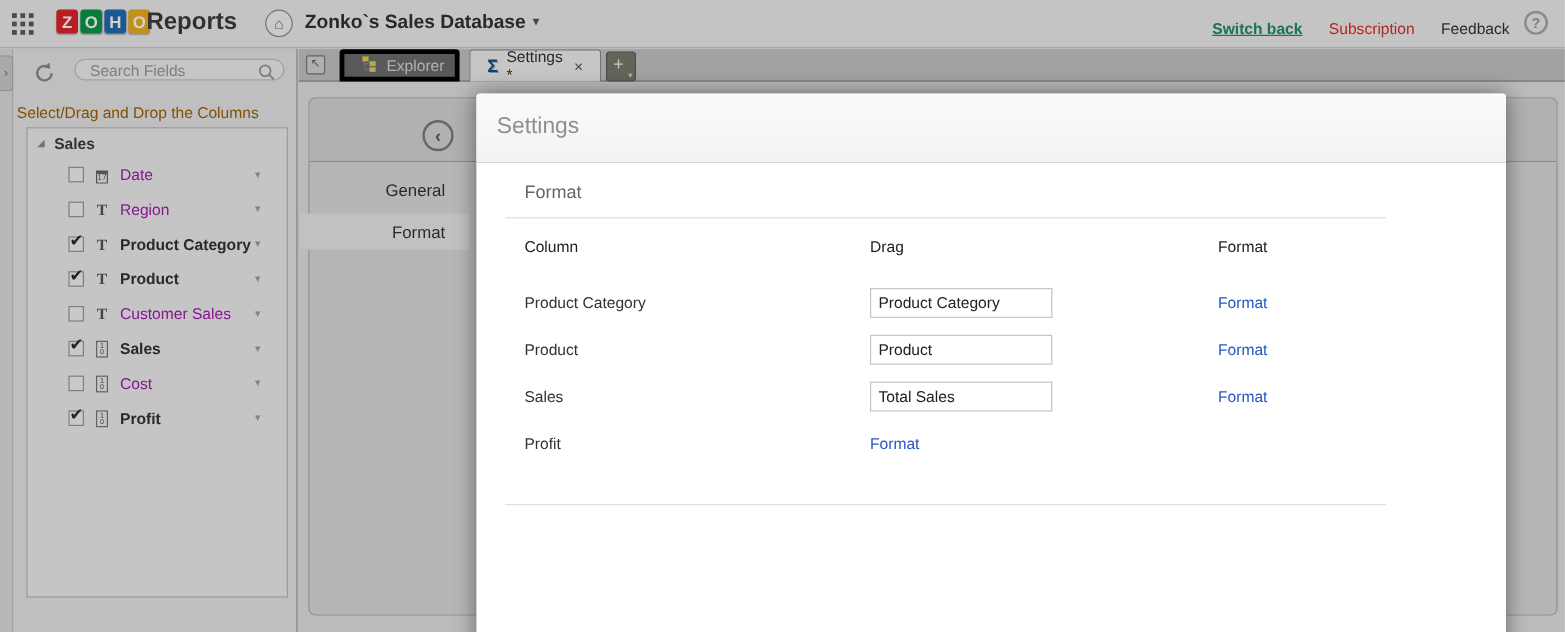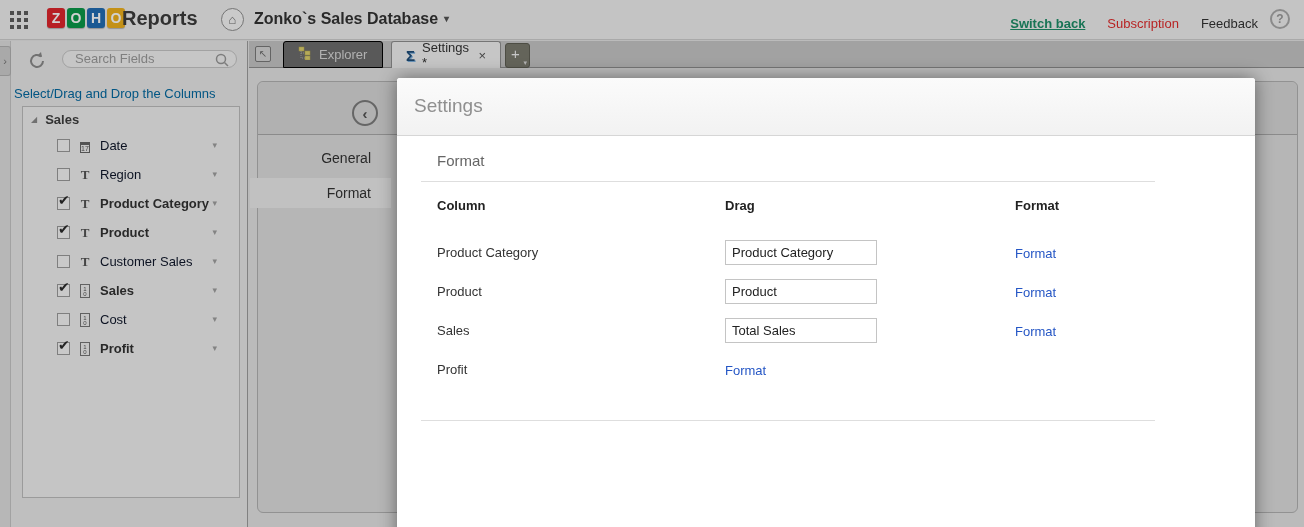--- a/index.html
+++ b/index.html
@@ -23,43 +23,43 @@
 
   
   .sidebar { position:absolute; left:0; top:41px; width:248px; height:486px; background:#e9e9e9; border-right:1px solid #9e9e9e; z-index:5; }
   .collapse-strip { position:absolute; left:0; top:0; width:11px; height:486px; background:#e0e0e0; border-right:1px solid #c6c6c6; }
   .collapse-tab { position:absolute; left:0; top:5px; width:11px; height:30px; background:#cfcfcf; border:1px solid #b3b3b3; border-left:none; border-radius:0 3px 3px 0; color:#777; font-size:11px; text-align:center; line-height:28px; cursor:pointer; }
   .refresh-btn { position:absolute; left:26px; top:9px; width:22px; height:22px; cursor:pointer; }
   .search-wrap { position:absolute; left:62px; top:8px; width:175px; height:18px; }
   .search-input { width:100%; height:100%; border:1px solid #c6c6c6; border-radius:12px; background:#f2f2f2; padding:0 26px 0 12px; font-size:13px; color:#555; font-family:"Liberation Sans",sans-serif; outline:none; }
   .search-input::placeholder { color:#9b9b9b; }
   .search-icon { position:absolute; right:8px; top:4px; }
-  .hint { position:absolute; left:14px; top:45px; font-size:13px; color:#0369a1;text-align:center; }
+  .hint { position:absolute; left:14px; top:45px; font-size:13px; color:#a16207;text-align:center; }
   .field-box { position:absolute; left:22px; top:65px; width:218px; height:392px; background:#f1f1f1; border:1px solid #bdbdbd; }
   .group-row { height:24px; display:flex; align-items:center; padding-left:8px; gap:8px; cursor:pointer; }
   .tri { font-size:8px; color:#8a8a8a; }
   .group-label { font-size:13px; font-weight:bold; color:#3f3f3f; }
   .field-row { position:relative; height:29px; display:flex; align-items:center; gap:8px; padding-left:34px; }
   .cbx { position:relative; width:13px; height:13px; border:1px solid #9b9b9b; background:#f6f6f6; cursor:pointer; flex:none; }
   .cbx .chk { display:none; position:absolute; left:0; top:-6px; font-size:14px; color:#2b2b2b; }
   .cbx.on .chk { display:block; }
-  .f-label { font-size:13px; color:#0f172a; }
+  .f-label { font-size:13px; color:#a21caf; }
   .cbx.on ~ .f-label { font-weight:bold; color:#333; }
   .type-ico { flex:none; width:14px; text-align:center; color:#555; }
   .t-glyph { font-family:"Liberation Serif",serif; font-weight:bold; font-size:13px; }
   .cal-ico { width:14px; height:14px; border:1px solid #666; border-top:3px solid #666; font-size:7px; color:#555; text-align:center; line-height:10px; }
   .num-ico { width:10px; height:14px; margin:0 2px; border:1px solid #777; font-size:6px; color:#555; display:flex; align-items:center; justify-content:center; writing-mode:vertical-rl; text-orientation:upright; letter-spacing:-1px; }
   .row-caret { position:absolute; right:22px; top:9px; font-size:9px; color:#a0a0a0; cursor:pointer; }
 
   
   .main { position:absolute; left:249px; top:41px; width:1055px; height:486px; }
   .tabstrip { position:absolute; left:0; top:0; width:1055px; height:27px; background:#c6c6c6; border-bottom:1px solid #8f8f8f; }
   .expand-btn { position:absolute; left:6px; top:5px; width:16px; height:16px; border:1px solid #7a7a7a; border-radius:2px; color:#666; font-size:10px; text-align:center; line-height:14px; background:#d6d6d6; cursor:pointer; }
   .tab { position:absolute; top:0; height:27px; display:flex; align-items:center; gap:7px; padding:0 14px; font-size:13px; cursor:pointer; }
-  .tab-explorer { left:34px; width:100px; background:#6d6d6d; border:1px solid #000000; color:#d8d8d8; border-radius:3px 3px 0 0; }
+  .tab-explorer { left:34px; width:100px; background:#6d6d6d; border:4px solid #000000; color:#d8d8d8; border-radius:3px 3px 0 0; }
   .tab-settings { left:142px; width:110px; background:#f2f2f2; color:#333; border:1px solid #8f8f8f; border-bottom:none; border-radius:3px 3px 0 0; }
   .sigma { color:#1f4e79; font-weight:bold; font-size:15px; text-shadow:1px 1px 0 #7fb2e0; }
   .tab-close { margin-left:2px; color:#555; font-size:13px; cursor:pointer; }
   .add-tab { position:absolute; left:256px; top:2px; width:25px; height:25px; background:#7a7a6e; border:1px solid #5e5e54; border-radius:3px; color:#f2f2f2; cursor:pointer; }
   .add-plus { position:absolute; left:5px; top:1px; font-size:15px; }
   .add-caret { position:absolute; right:2px; bottom:0px; font-size:7px; color:#d8d8d8; }
 
   
   .content { position:absolute; left:0; top:28px; width:1055px; height:458px; background:#e4e4e4; }
   .page-panel { position:absolute; left:8px; top:12px; width:1041px; height:432px; background:#dedede; border:1px solid #b2b2b2; border-radius:6px; }
@@ -74,21 +74,21 @@
   .overlay { position:absolute; left:0; top:0; width:1304px; height:527px; background:rgba(0,0,0,0.18); z-index:40; }
   .modal { position:absolute; left:397px; top:78px; width:858px; height:470px; background:#fff; border-radius:3px 3px 0 0; box-shadow:0 0 18px rgba(0,0,0,0.45); z-index:50; }
   .m-head { position:absolute; left:0; top:0; width:100%; height:58px; background:linear-gradient(#fbfbfb,#f2f2f2); border-bottom:1px solid #d6d6d6; border-radius:3px 3px 0 0; }
   .m-title { position:absolute; left:17px; top:17px; font-size:19px; color:#8f8f8f; }
   .m-body { position:absolute; left:0; top:58px; width:100%; height:412px; }
   .section-title { position:absolute; left:40px; top:16px; font-size:15px; color:#666; }
   .rule { position:absolute; left:24px; right:100px; height:1px; background:#dedede; }
   .rule1 { top:45px; }
   .rule2 { top:284px; }
   .fmt-grid { position:absolute; left:40px; top:58px; width:740px; display:grid; grid-template-columns:288px 290px 1fr; grid-auto-rows:39px; align-items:center; }
-  .hdr-cell { font-size:13px; font-weight:bold; color:#222; align-self:start; padding-top:4px; }
+  .hdr-cell { font-size:13px; font-weight:normal; color:#222; align-self:start; padding-top:4px; }
   .grid-hdr-row { height:30px; }
   .col-cell { font-size:13px; color:#333; }
   .label-input { width:152px; height:25px; border:1px solid #c4c4c4; padding:0 6px; font-size:13px; color:#222; font-family:"Liberation Sans",sans-serif; outline:none; background:#fff; }
   .fmt-link { font-size:13px; text-decoration:none; cursor:pointer; }
   .btn-row { position:absolute; left:28px; top:310px; display:flex; gap:12px; }
   .btn { height:29px; padding:0 19px; background:linear-gradient(#f6f6f6,#ebebeb); border:1px solid #c3c3c3; border-radius:3px; font-size:13px; color:#555; font-family:"Liberation Sans",sans-serif; cursor:pointer; }
 </style>
 </head>
 <body>
 

